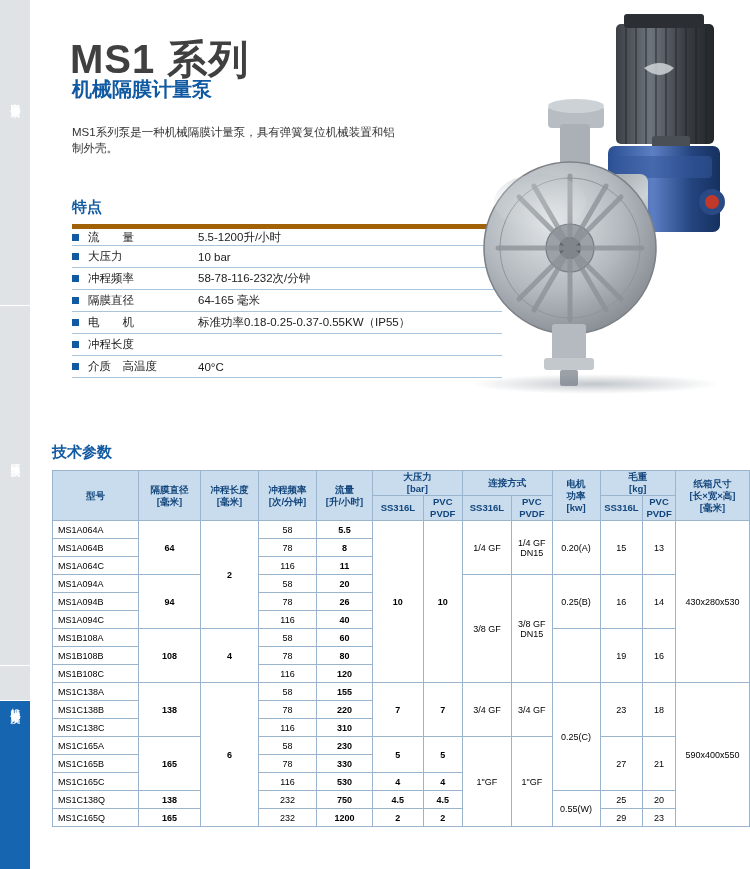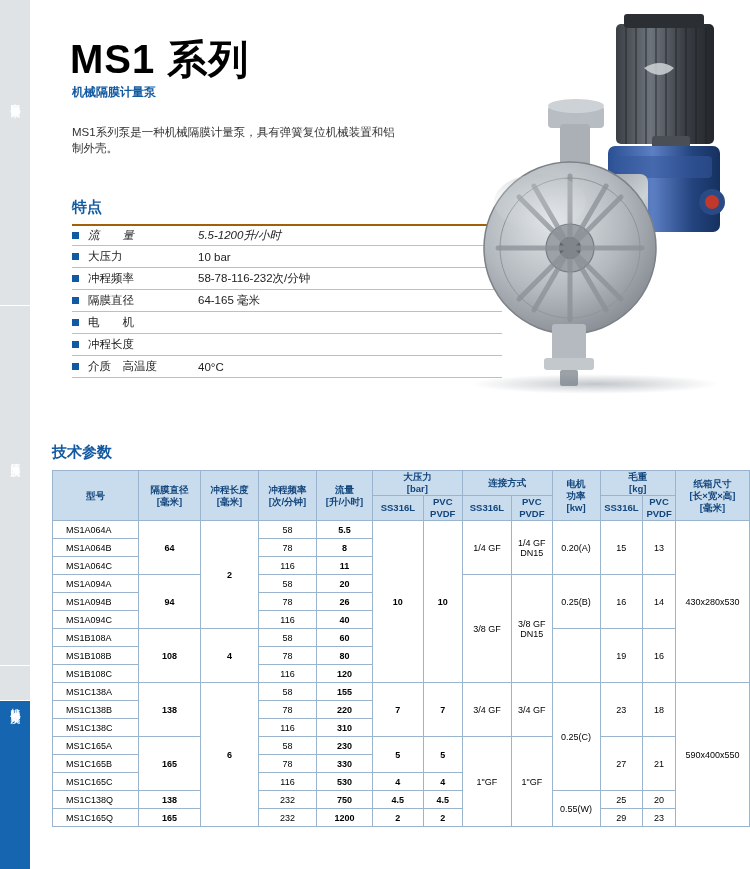--- a/index.html
+++ b/index.html
@@ -35,26 +35,26 @@
   .rail-seg.s1 { top:95px;  height:210px; }
   .rail-seg.s2 { top:455px; height:210px; }
   .rail-seg.s3 { top:700px; height:169px; background:#1665b0; }
   .rail-div { position:absolute; left:0; width:30px; height:1px; background:#ffffff; }
 
   
   .content { position:absolute; left:30px; top:0; width:720px; height:869px; }
 
   .title {
     position:absolute; left:40px; top:32px;
-    font-size:40px; font-weight:bold; color:#000000;
+    font-size:40px; font-weight:bold; color:#404040;
     letter-spacing:1px;
   }
   .subtitle {
-    position:absolute; left:42px; top:84px;
-    font-size:12px; font-weight:bold; color:#1159a0;font-family:Liberation Mono, monospace;
+    position:absolute; left:42px; top:76px;
+    font-size:20px; font-weight:bold; color:#1159a0;font-family:Liberation Mono, monospace;
   }
   .desc {
     position:absolute; left:42px; top:124px; width:330px;
     font-size:11.5px; color:#333; line-height:16px;
   }
 
   .sec-head {
     position:absolute; font-size:15px; font-weight:bold; color:#1159a0;
   }
   .sec-features { left:42px; top:198px; }
@@ -63,21 +63,21 @@
   
   .features {
     position:absolute; left:42px; top:224px; width:430px;
   }
   .feat-row {
     display:flex; align-items:center;
     height:22px;
     border-bottom:1px solid #a9c4dd;
     font-size:11.5px; color:#222;
   }
-  .feat-row:first-child { border-top:2px solid #a16207;font-style:italic; }
+  .feat-row:first-child { border-top:5px solid #a16207; }
   .bullet {
     width:7px; height:7px; background:#1159a0; margin-right:9px; flex:0 0 auto;
   }
   .feat-label { width:110px; flex:0 0 auto; letter-spacing:0px; }
   .feat-val { flex:1 1 auto; }
 
   
   .photo { position:absolute; left:390px; top:6px; width:330px; height:430px; }
   .shadow-ellipse{
     position:absolute; left:50px; top:368px; width:250px; height:20px;
@@ -99,21 +99,21 @@
   }
   .tbl thead th {
     background:#c9dced;
     color:#12457c;
     font-weight:bold;
     font-size:9.5px;
     line-height:12px;
     height:19px;
   }
   .tbl tbody td { height:18px; background:#ffffff; }
-  .tbl tbody tr td.model { text-align:left; padding-left:13px; font-size:9px; }
+  .tbl tbody tr td.model { text-align:left; padding-left:5px; font-size:9px; }
   .tbl tbody td.bold { font-weight:bold; }
   .hdr-sub { font-size:8.5px; font-weight:normal; }
 </style>
 </head>
 <body>
 
 <div class="rail">
   <div class="rail-seg s1">
     <span>电磁隔膜计量泵</span>
   </div>
@@ -153,20 +153,21 @@
       <div class="feat-val">58-78-116-232次/分钟</div>
     </div>
     <div class="feat-row">
       <div class="bullet"></div>
       <div class="feat-label">隔膜直径</div>
       <div class="feat-val">64-165 毫米</div>
     </div>
     <div class="feat-row">
       <div class="bullet"></div>
       <div class="feat-label">电　　机</div>
+      <div class="feat-val">标准功率0.18-0.25-0.37-0.55KW（IP55）</div>
     </div>
     <div class="feat-row">
       <div class="bullet"></div>
       <div class="feat-label">冲程长度</div>
     </div>
     <div class="feat-row">
       <div class="bullet"></div>
       <div class="feat-label">介质　高温度</div>
       <div class="feat-val">40°C</div>
     </div>

